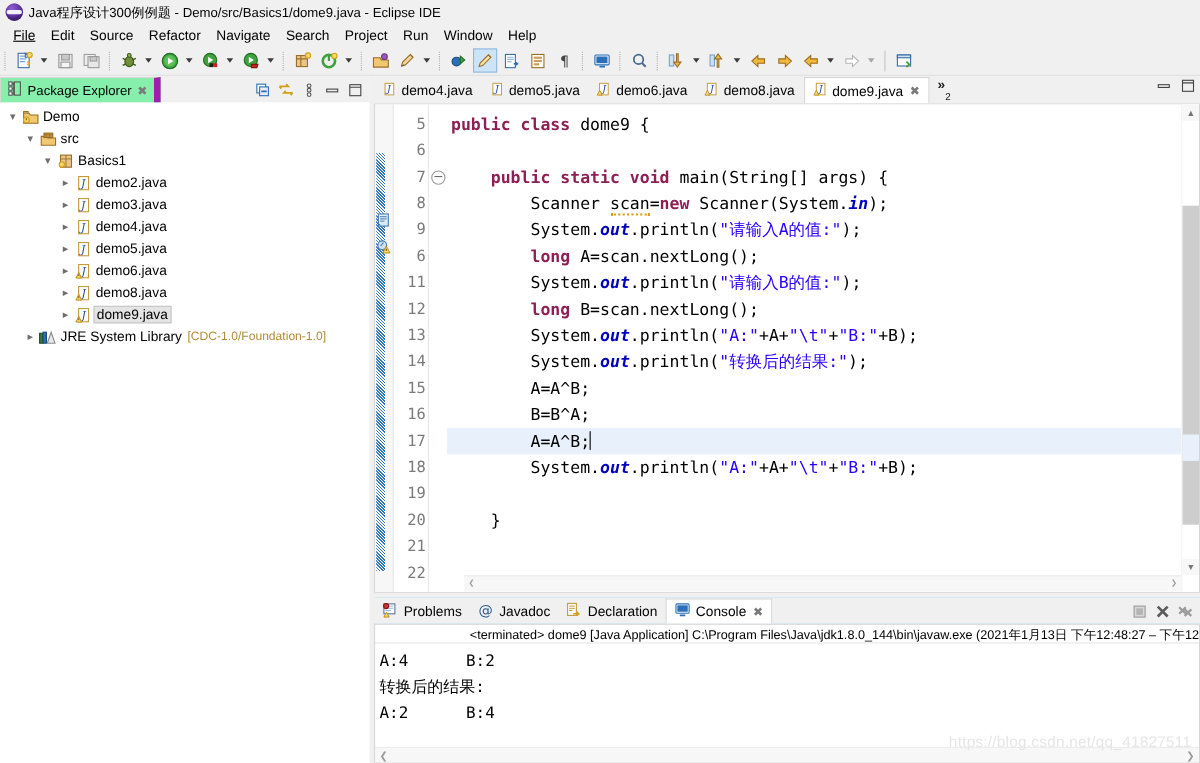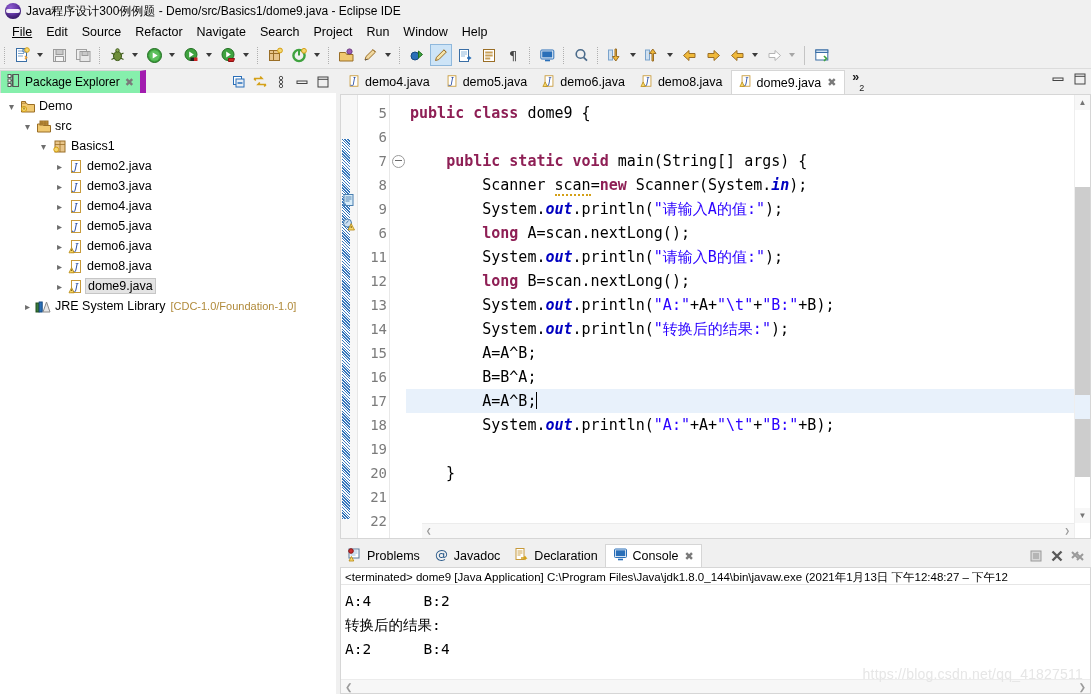--- a/index.html
+++ b/index.html
@@ -227,21 +227,21 @@
   .cs-tab .lbl { margin-left: 5px; }
   .cs-tab .closex { margin-left: 6px; color: #7a7a7a; font-size: 11px; }
   .cs-tb { position: absolute; right: 4px; bottom: 2px; display: flex; align-items: center; gap: 3px; }
   .cs-btn { width: 18px; height: 18px; display: flex; align-items: center; justify-content: center; }
   .cs-body {
     position: absolute; left: 0; top: 24px; width: 751px; height: 127px;
     background: #ffffff; border: 1px solid #d6d6d6; box-sizing: border-box;
   }
   .cs-header {
     font-size: 11.5px; color: #000; padding: 2px 0 1px 4px; white-space: nowrap; overflow: hidden;
-    border-bottom: 1px solid #e6e6e6; height: 17px; box-sizing: border-box;
+    border-bottom: 1px solid #e6e6e6; height: 17px; box-sizing: border-box; text-align: right;
   }
   .cs-out {
     font-family: "DejaVu Sans Mono", monospace; font-size: 14.5px; color: #000;
     padding: 4px 0 0 4px; white-space: pre; line-height: 24px;
   }
   .cs-hscroll {
     position: absolute; left: 0; right: 0; bottom: 0; height: 14px; background: #f7f7f7;
     display: flex; align-items: center; justify-content: space-between;
     color: #9a9a9a; font-size: 9px; padding: 0 4px; box-sizing: border-box;
     border-top: 1px solid #ececec;

